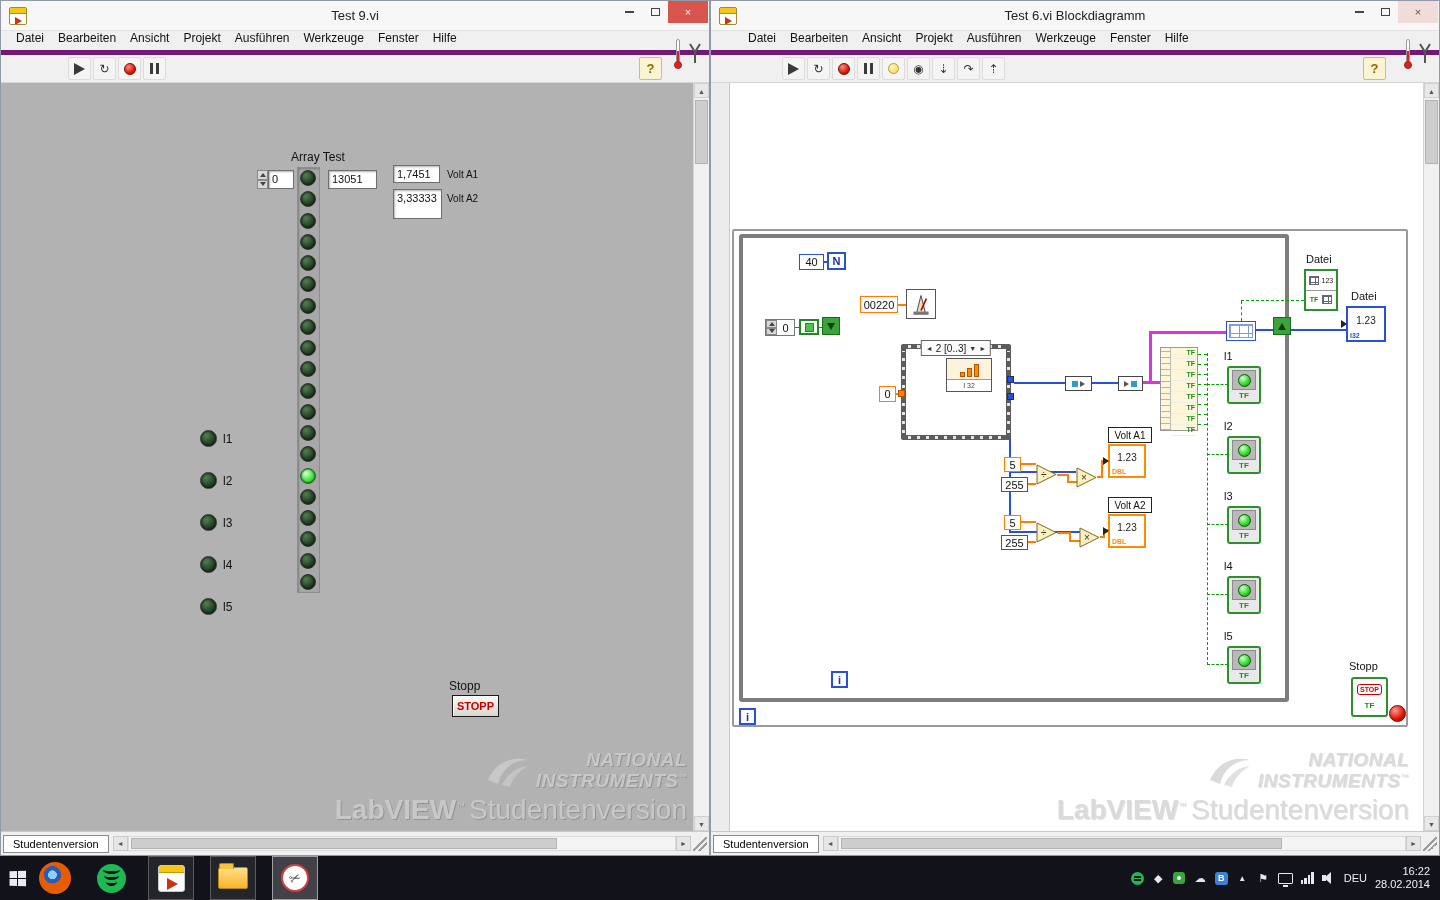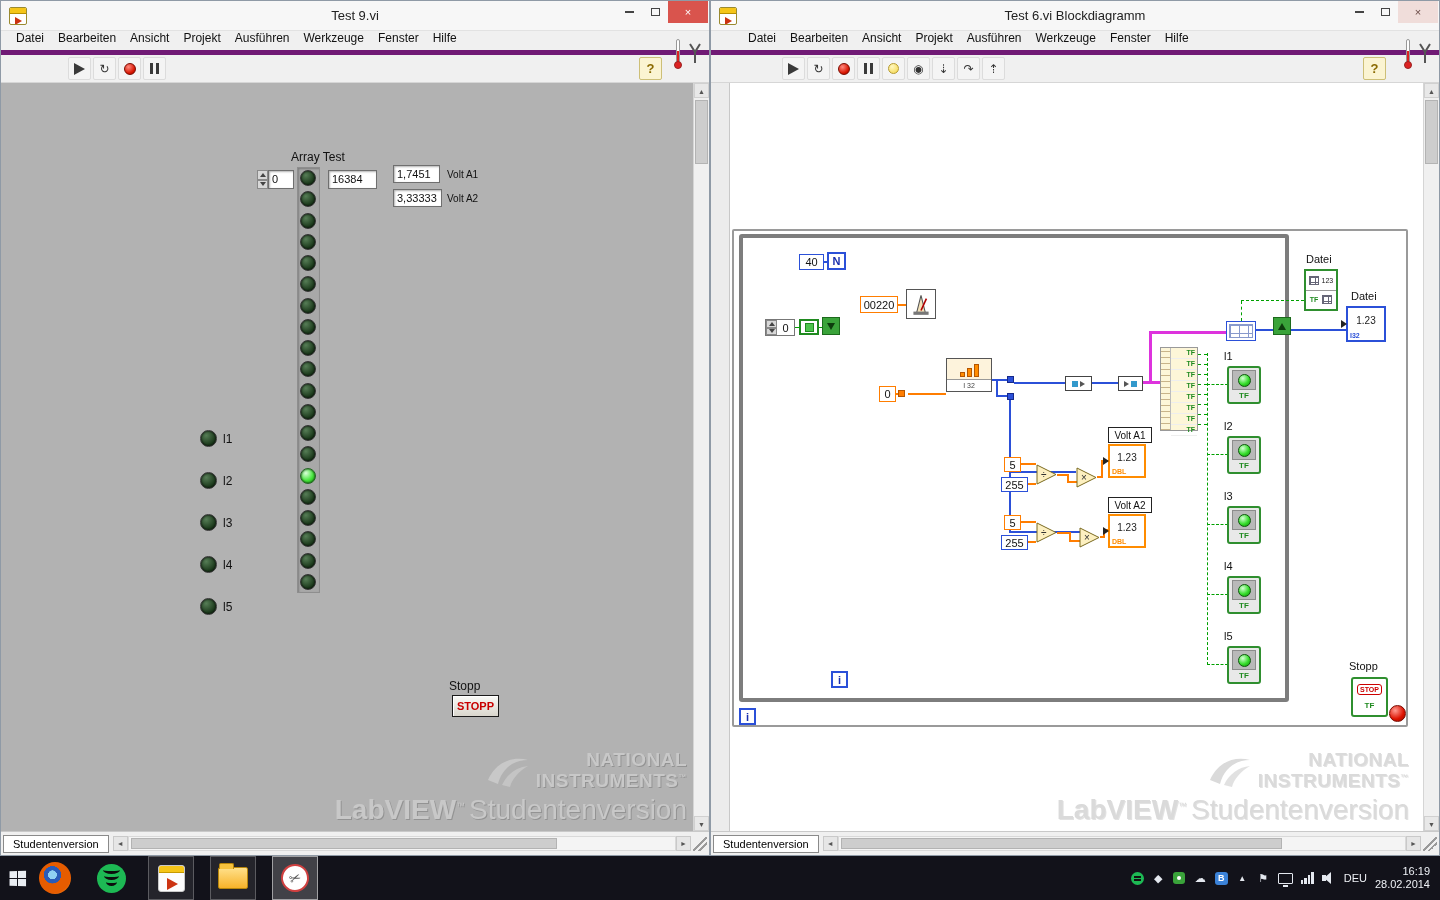--- a/index.html
+++ b/index.html
@@ -63,21 +63,21 @@
   .spin .dn i { border-left:3px solid transparent; border-right:3px solid transparent; border-top:4px solid #444; }
   .led-col { display:flex; flex-direction:column; justify-content:space-between; background:#a8a8a8; border:1px solid #8e8e8e; box-shadow:inset 1px 1px 2px rgba(0,0,0,.25); padding:2px; }
   .fp-led { width:16px; height:16px; border-radius:50%; border:1px solid #333; background:radial-gradient(circle at 35% 30%, #567d56, #1c3a1c 65%, #122612); box-shadow:inset 0 0 2px #000; }
   .fp-led.lit { background:radial-gradient(circle at 35% 30%, #d9ffd9, #46e53c 55%, #1ca512); border-color:#256525; }
   .ind-led { width:17px; height:17px; border-radius:50%; border:1px solid #333; background:radial-gradient(circle at 35% 30%, #567d56, #1c3a1c 65%, #122612); box-shadow:inset 0 0 2px #000; }
   .stopp-btn { width:47px; height:22px; background:linear-gradient(#fafaf7,#d9d6cd); border:1px solid #1a1a1a; box-shadow:inset 1px 1px 0 #fff; color:#c80000; font-weight:bold; font-size:11px; display:flex; align-items:center; justify-content:center; }
 
   
   .watermark { position:absolute; text-align:right; }
   .wm-top { display:flex; justify-content:flex-end; align-items:center; gap:6px; }
-  .wm-brand { font-weight:bold; font-size:19px; line-height:18px; letter-spacing:.5px; }
+  .wm-brand { font-weight:bold; font-size:19px; line-height:18px; letter-spacing:.5px;font-style:italic; }
   .wm-brand sup { font-size:8px; }
   .wm-bottom { font-size:28px; line-height:30px; white-space:nowrap; }
   .wm-product { font-weight:bold; }
   .wm-tm { font-size:9px; }
   .wm-edition { font-weight:normal; margin-left:4px; }
   .wm-panel { color:#c8c8c8; text-shadow:1px 1px 0 rgba(90,90,90,.35); }
   .wm-canvas { color:#dadada; text-shadow:1px 1px 0 rgba(160,160,160,.3); }
 
   
   .bd-area { position:absolute; left:0; right:0; top:82px; bottom:24px; background:#ececec; }
@@ -273,24 +273,24 @@
           <div class="fp-led"></div>
           <div class="fp-led"></div>
           <div class="fp-led"></div>
           <div class="fp-led lit"></div>
           <div class="fp-led"></div>
           <div class="fp-led"></div>
           <div class="fp-led"></div>
           <div class="fp-led"></div>
           <div class="fp-led"></div>
         </div>
-      <span class="ab num-box" style="left:327px; top:87px; width:49px; height:19px;">16384</span>
+      <span class="ab num-box" style="left:327px; top:87px; width:49px; height:19px;">13051</span>
       <span class="ab num-box" style="left:392px; top:82px; width:47px; height:18px;">1,7451</span>
       <span class="ab fp-label-sm" style="left:446px; top:86px;">Volt A1</span>
-      <span class="ab num-box" style="left:392px; top:106px; width:49px; height:18px;">3,33333</span>
+      <span class="ab num-box" style="left:392px; top:106px; width:49px; height:30px;">3,33333</span>
       <span class="ab fp-label-sm" style="left:446px; top:110px;">Volt A2</span>
 
       <span class="ab ind-led" style="left:199px; top:347px;"></span>
       <span class="ab fp-label" style="left:222px; top:349px;">l1</span>
       <span class="ab ind-led" style="left:199px; top:389px;"></span>
       <span class="ab fp-label" style="left:222px; top:391px;">l2</span>
       <span class="ab ind-led" style="left:199px; top:431px;"></span>
       <span class="ab fp-label" style="left:222px; top:433px;">l3</span>
       <span class="ab ind-led" style="left:199px; top:473px;"></span>
       <span class="ab fp-label" style="left:222px; top:475px;">l4</span>
@@ -491,20 +491,32 @@
           <span style="flex:1; text-align:center;">0</span>
         </div>
         <span class="bx b-green" style="left:69px; top:236px; width:20px; height:16px;"></span>
         <span class="sr" style="left:92px; top:234px;">
             <i class="dn"></i>
           </span>
         <span class="sr" style="left:543px; top:234px;">
             <i class="up"></i>
           </span>
 
+        <div class="seq" style="left:171px; top:261px; width:110px; height:96px;">
+          <i class="holes-h" style="top:-4px;"></i>
+            <i class="holes-h" style="bottom:-4px;"></i>
+          <i class="holes-v" style="left:-4px;"></i>
+            <i class="holes-v" style="right:-4px;"></i>
+          <div class="seq-head">
+            <span class="tri">◄</span>
+            <span>2 [0..3]</span>
+            <span class="tri">▼</span>
+            <span class="tri">►</span>
+          </div>
+        </div>
         <div class="bx daq" style="left:216px; top:275px; width:46px; height:34px;">
           <div class="daq-top">
               <i style="height:5px;"></i>
               <i style="height:9px;"></i>
               <i style="height:13px;"></i>
             </div>
           <div class="daq-bot">I 32</div>
         </div>
         <span class="bx b-orange" style="left:149px; top:303px; width:17px; height:16px;">0</span>
         <span class="jct jo" style="left:168px; top:307px;"></span>
@@ -735,19 +747,19 @@
             <b style="height:6px;"></b>
             <b style="height:9px;"></b>
             <b style="height:12px;"></b>
           </span>
         </span>
       <span class="tray-ic">
           <span class="ic-vol"></span>
         </span>
       <span class="lang">DEU</span>
       <div class="clock">
-        <div>16:19</div>
+        <div>16:22</div>
         <div>28.02.2014</div>
       </div>
     </div>
   </div>
 
 </div>
 
 </body></html>

